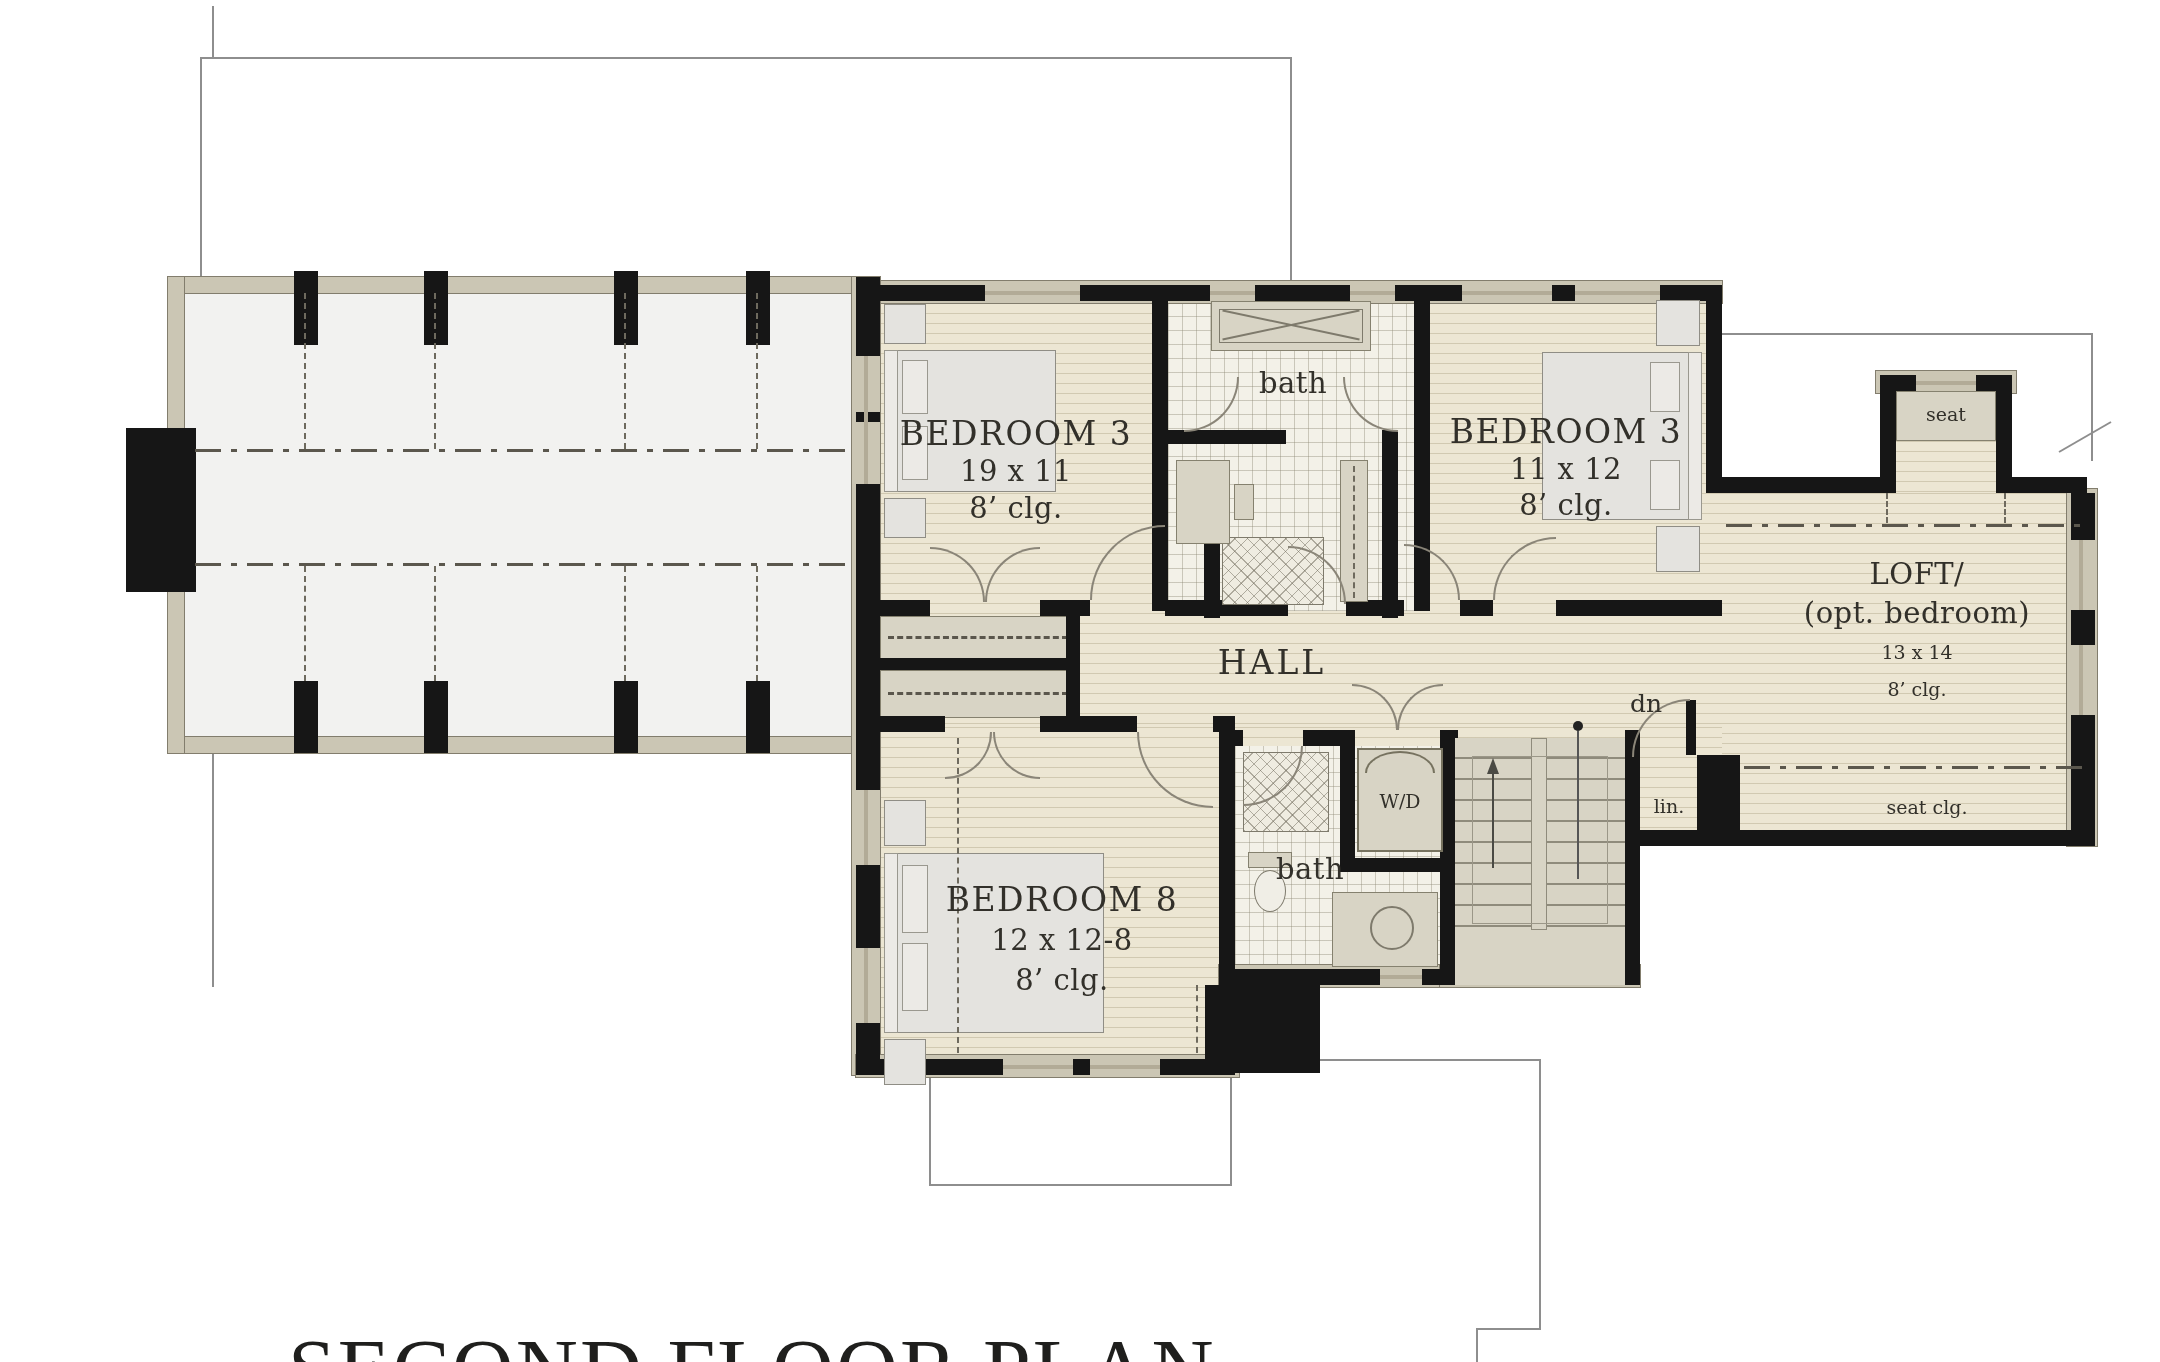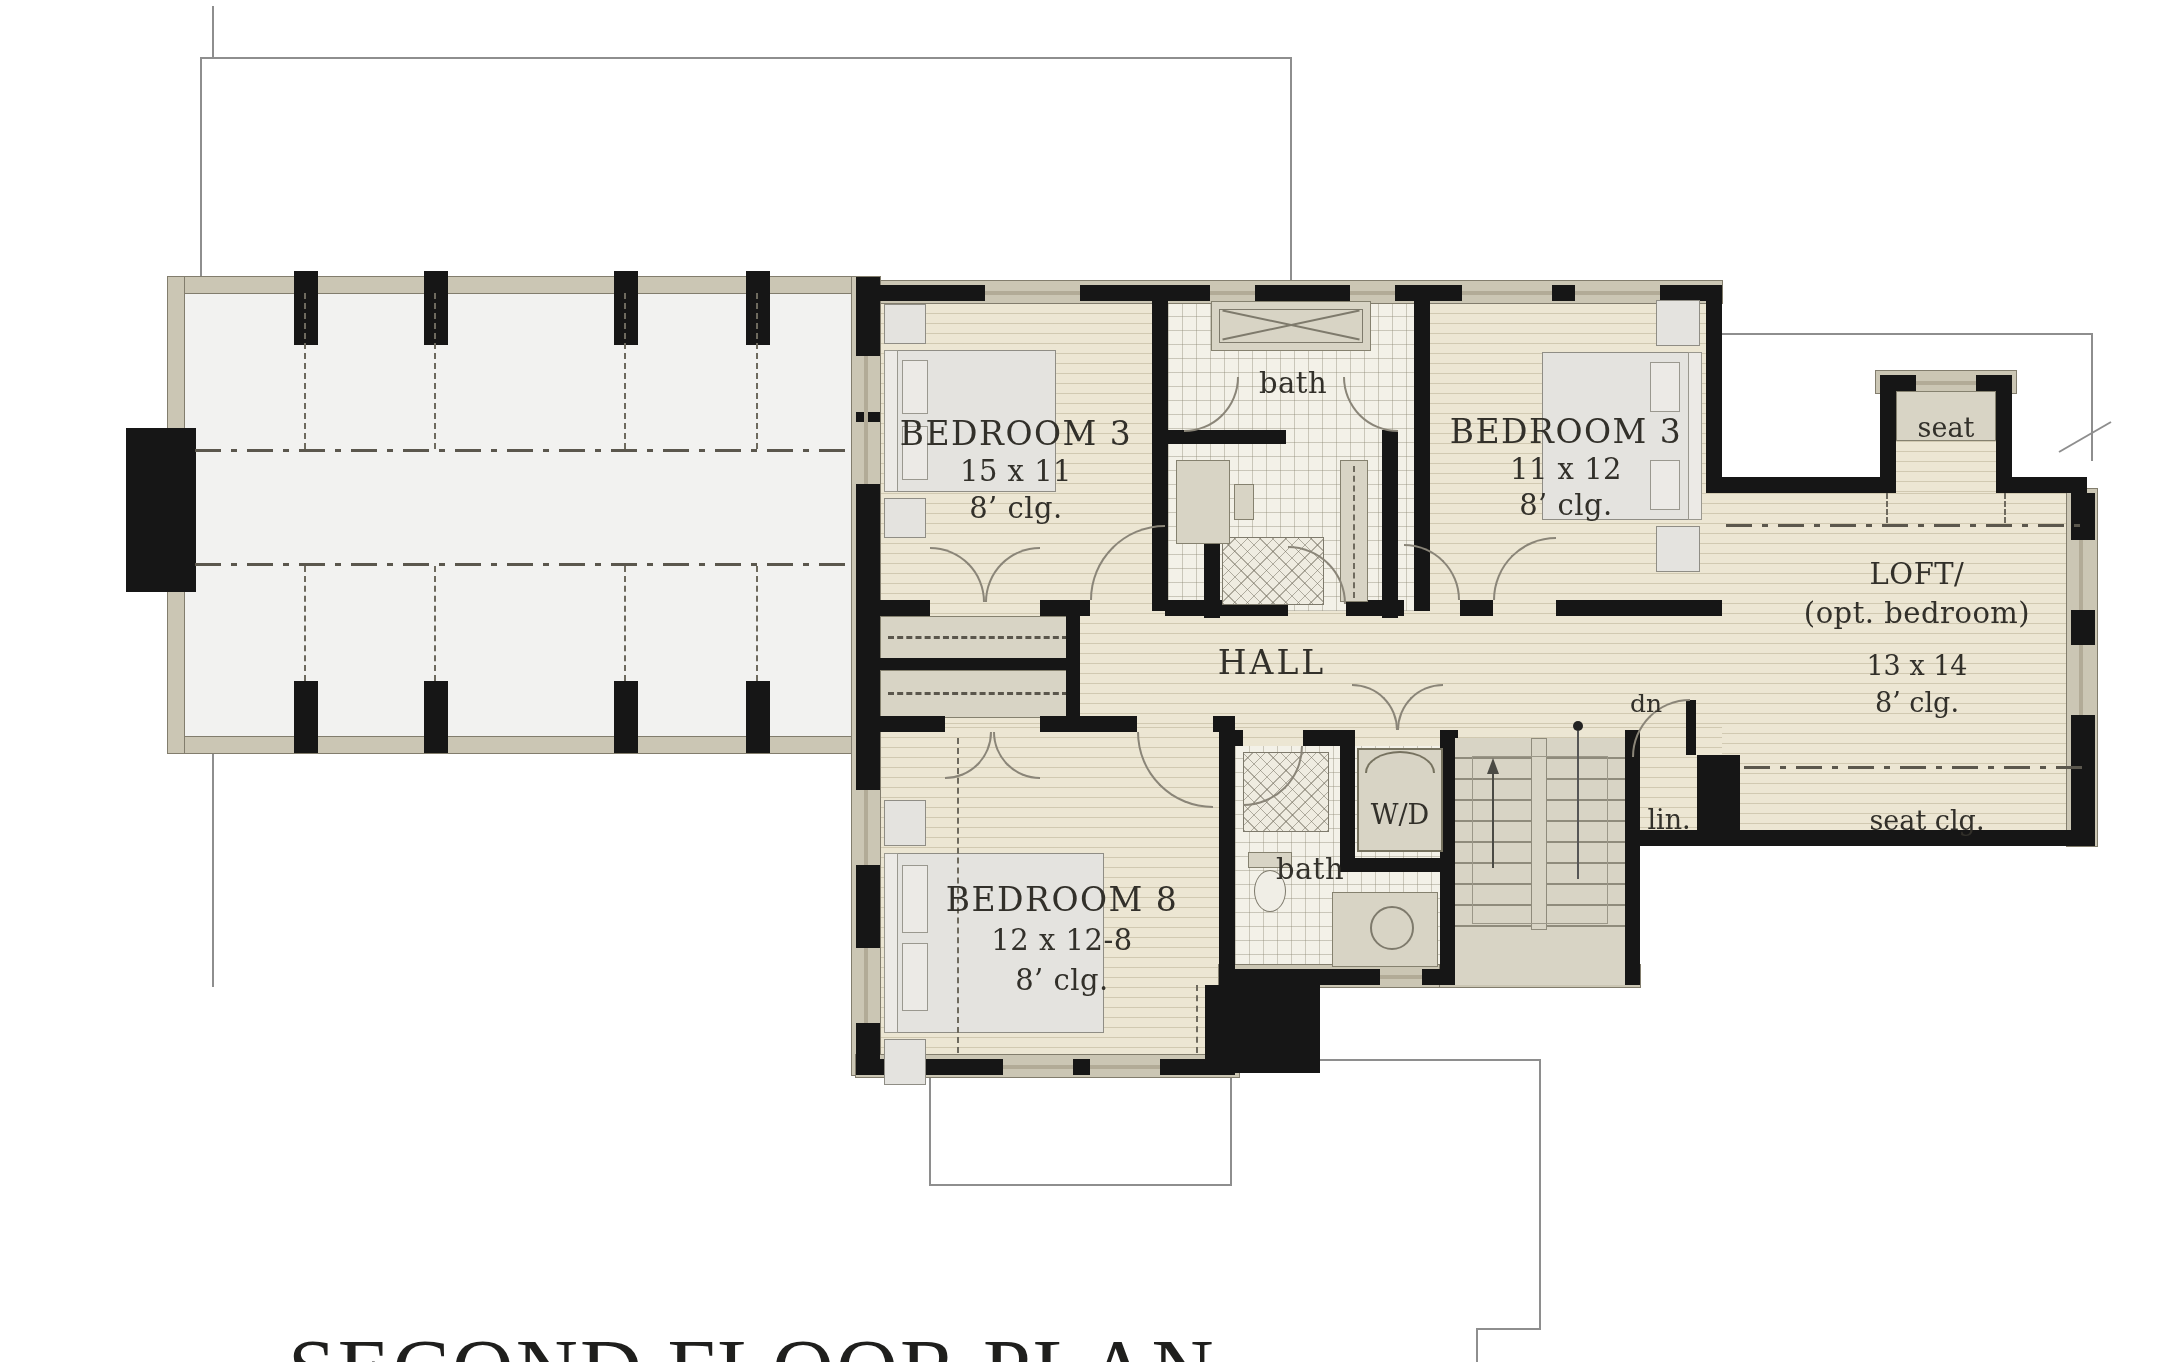--- a/index.html
+++ b/index.html
@@ -28,21 +28,21 @@
   .arc-tl{border-top:2px solid #8a8578;border-left:2px solid #8a8578;border-top-left-radius:100% 100%;}
   .arc-br{border-bottom:2px solid #8a8578;border-right:2px solid #8a8578;border-bottom-right-radius:100% 100%;}
   .arc-bl{border-bottom:2px solid #8a8578;border-left:2px solid #8a8578;border-bottom-left-radius:100% 100%;}
   .dvl{position:absolute;border-left:2px dashed #6e6a5e;}
   .dhl{position:absolute;border-top:3px dashed #5a564c;height:0;}
   .ddh{position:absolute;background:repeating-linear-gradient(90deg,#5b574d 0 26px,transparent 26px 36px,#5b574d 36px 42px,transparent 42px 52px);}
   .treads{position:absolute;background:repeating-linear-gradient(180deg,transparent 0 19px,#8f8b7c 19px 21px);}
   .lbl{position:absolute;transform:translate(-50%,-50%);color:#32302a;white-space:nowrap;}
   .s34{font-size:33px;letter-spacing:1.5px;}
   .s30{font-size:29px;letter-spacing:.5px;}
-  .s28{font-size:27px;margin-top:13px;}
+  .s28{font-size:19px;}
   .s26{font-size:25px;}
   #title{position:absolute;left:288px;top:1320px;font-size:86px;letter-spacing:2px;color:#1f1f1d;
          font-family:"Liberation Serif","DejaVu Serif",serif;}
 </style>
 </head>
 <body>
 
 <div id="plan">
 
   <div class="outline" style="left:200px;top:57px;width:1088px;height:230px;"></div>
@@ -256,21 +256,21 @@
   <div class="arc arc-bl" style="left:1343px;top:377px;width:55px;height:55px;"></div>
   <div class="arc arc-bl" style="left:1137px;top:732px;width:76px;height:76px;"></div>
   <div class="arc arc-br" style="left:945px;top:732px;width:47px;height:47px;"></div>
   <div class="arc arc-bl" style="left:993px;top:732px;width:47px;height:47px;"></div>
   <div class="arc arc-tr" style="left:1352px;top:684px;width:46px;height:46px;"></div>
   <div class="arc arc-tl" style="left:1397px;top:684px;width:46px;height:46px;"></div>
   <div class="arc arc-br" style="left:1243px;top:746px;width:60px;height:60px;"></div>
   <div class="arc arc-tl" style="left:1632px;top:699px;width:58px;height:58px;"></div>
 
   <div class="lbl s34" style="left:1016px;top:433px;">BEDROOM 3</div>
-  <div class="lbl s30" style="left:1016px;top:471px;">15 x 11</div>
+  <div class="lbl s30" style="left:1016px;top:471px;">19 x 11</div>
   <div class="lbl s30" style="left:1016px;top:508px;">8’ clg.</div>
 
   <div class="lbl s34" style="left:1566px;top:431px;">BEDROOM 3</div>
   <div class="lbl s30" style="left:1566px;top:469px;">11 x 12</div>
   <div class="lbl s30" style="left:1566px;top:505px;">8’ clg.</div>
 
   <div class="lbl s34" style="left:1062px;top:899px;">BEDROOM 8</div>
   <div class="lbl s30" style="left:1062px;top:940px;">12 x 12-8</div>
   <div class="lbl s30" style="left:1062px;top:980px;">8’ clg.</div>
 

